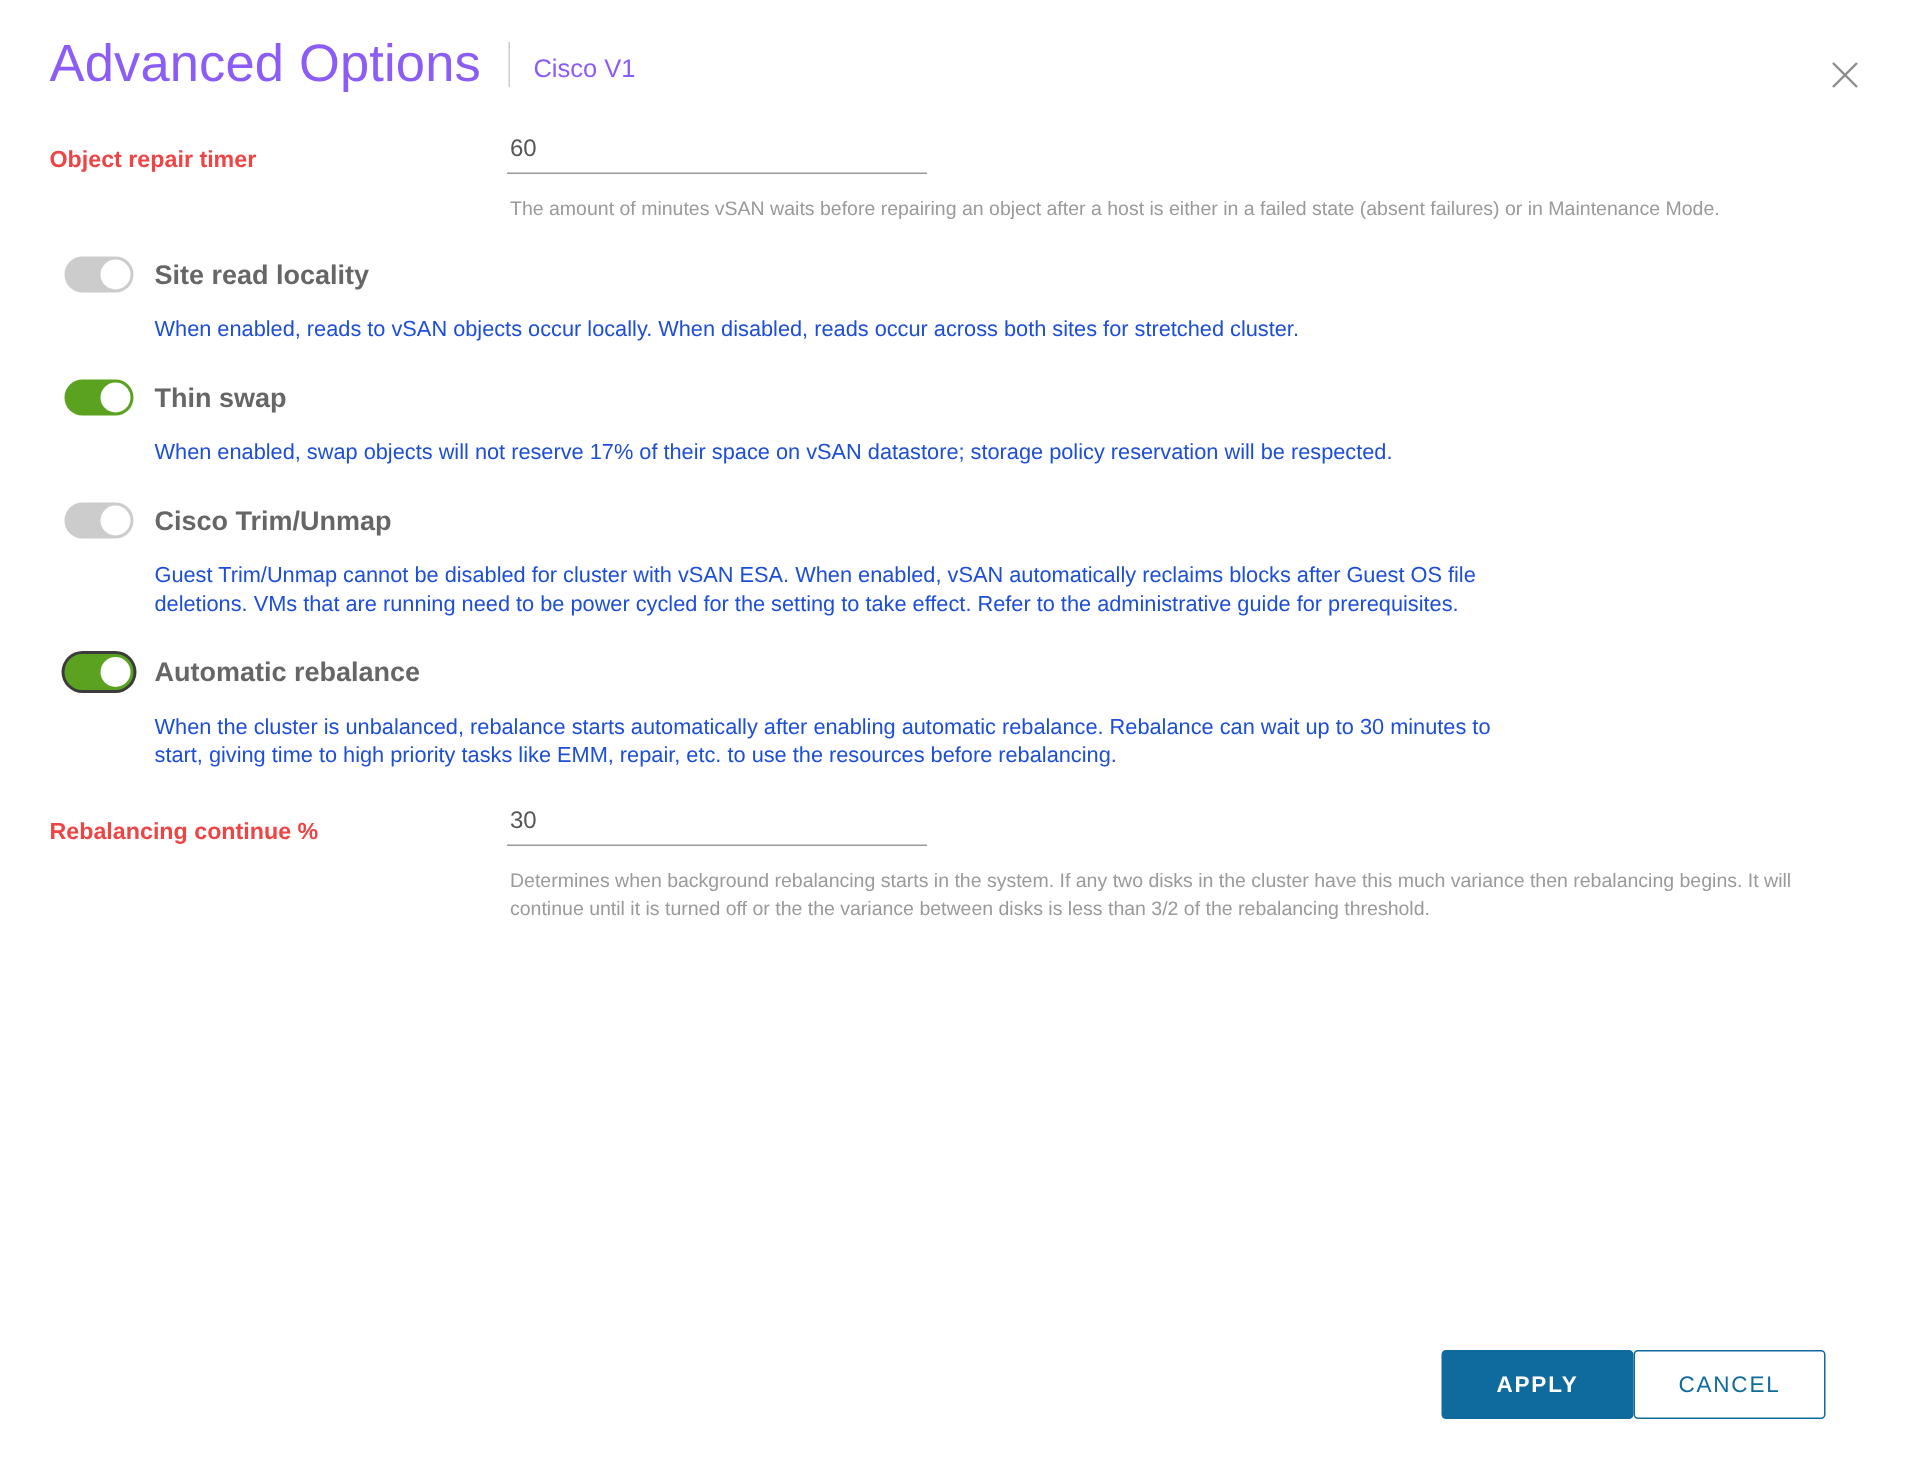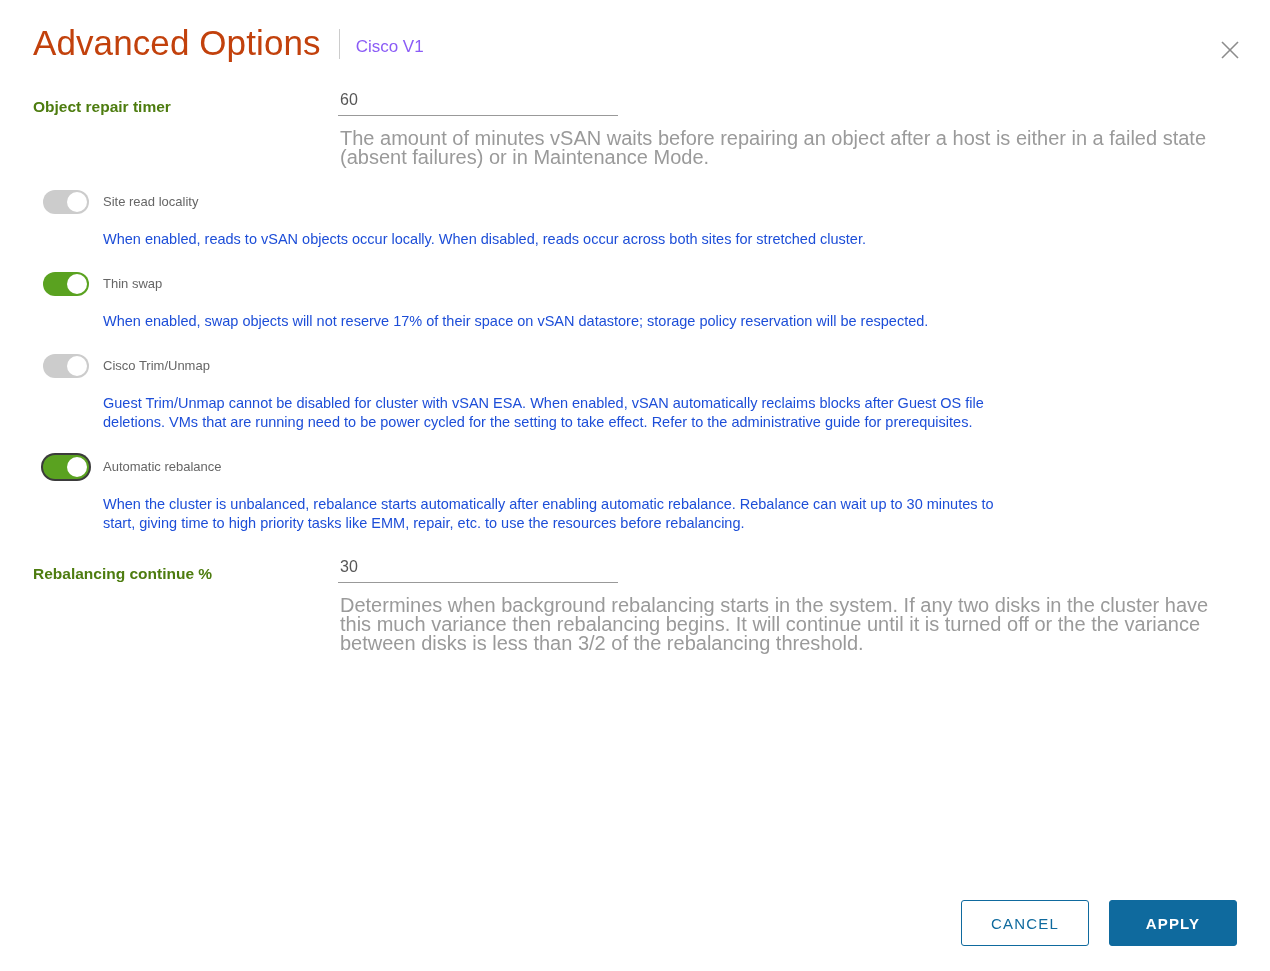--- a/index.html
+++ b/index.html
@@ -36,21 +36,21 @@
   .title-row {
     position: absolute;
     left: 33px;
     top: 22px;
     display: flex;
     align-items: baseline;
   }
   .modal-title {
     font-size: 35px;
     font-weight: 300;
-    color: #c2410c;
+    color: #8b5cf6;
     letter-spacing: 0.1px;
     line-height: 42px;
     white-space: nowrap;
   }
   .title-sep {
     display: inline-block;
     width: 1px;
     height: 30px;
     background: #cccccc;
     margin: 0 16px 0 18px;
@@ -93,21 +93,21 @@
     position: relative;
     display: flex;
     align-items: flex-start;
     padding-left: 33px;
   }
   .field-label {
     width: 305px;
     flex: 0 0 305px;
     font-size: 15.5px;
     font-weight: bold;
-    color: #4d7c0f;
+    color: #ef4444;
     line-height: 20px;
     padding-top: 9px;
     box-sizing: border-box;
   }
   .field-control {
     flex: 1 1 auto;
   }
   .text-input {
     display: block;
     width: 280px;
@@ -116,21 +116,21 @@
     border: none;
     border-bottom: 1px solid #999999;
     background: transparent;
     font-family: "Liberation Sans", sans-serif;
     font-size: 16px;
     color: #565656;
     padding: 0 2px 3px 2px;
     outline: none;
   }
   .help-text {
-    font-size: 20px;
+    font-size: 13px;
     line-height: 19px;
     color: #9a9a9a;
     max-width: 880px;
     margin-top: 13px;
     padding-left: 2px;
   }
 
   
   .toggle-row {
     position: relative;
@@ -161,22 +161,22 @@
     position: absolute;
     top: 2px;
     right: 2px;
     width: 20px;
     height: 20px;
     border-radius: 50%;
     background: #ffffff;
   }
   .toggle-label {
     margin-left: 14px;
-    font-size: 13px;
-    font-weight: 400;
+    font-size: 18px;
+    font-weight: 700;
     color: #666666;
     line-height: 22px;
     white-space: nowrap;
   }
   .toggle-help {
     font-size: 14.5px;
     line-height: 19px;
     color: #1d4ed8;
     max-width: 900px;
     margin-top: 15px;
@@ -306,17 +306,17 @@
       <div class="field-label">Rebalancing continue %</div>
       <div class="field-control">
         <input class="text-input" type="text" value="30" style="">
         <div class="help-text">Determines when background rebalancing starts in the system. If any two disks in the cluster have this much variance then rebalancing begins. It will continue until it is turned off or the the variance between disks is less than 3/2 of the rebalancing threshold.</div>
       </div>
     </div>
 
   </div>
 
   <div class="modal-footer">
+    <button class="btn btn-primary">APPLY</button>
     <button class="btn btn-outline">CANCEL</button>
-    <button class="btn btn-primary">APPLY</button>
   </div>
 
 </div>
 
 </body></html>

